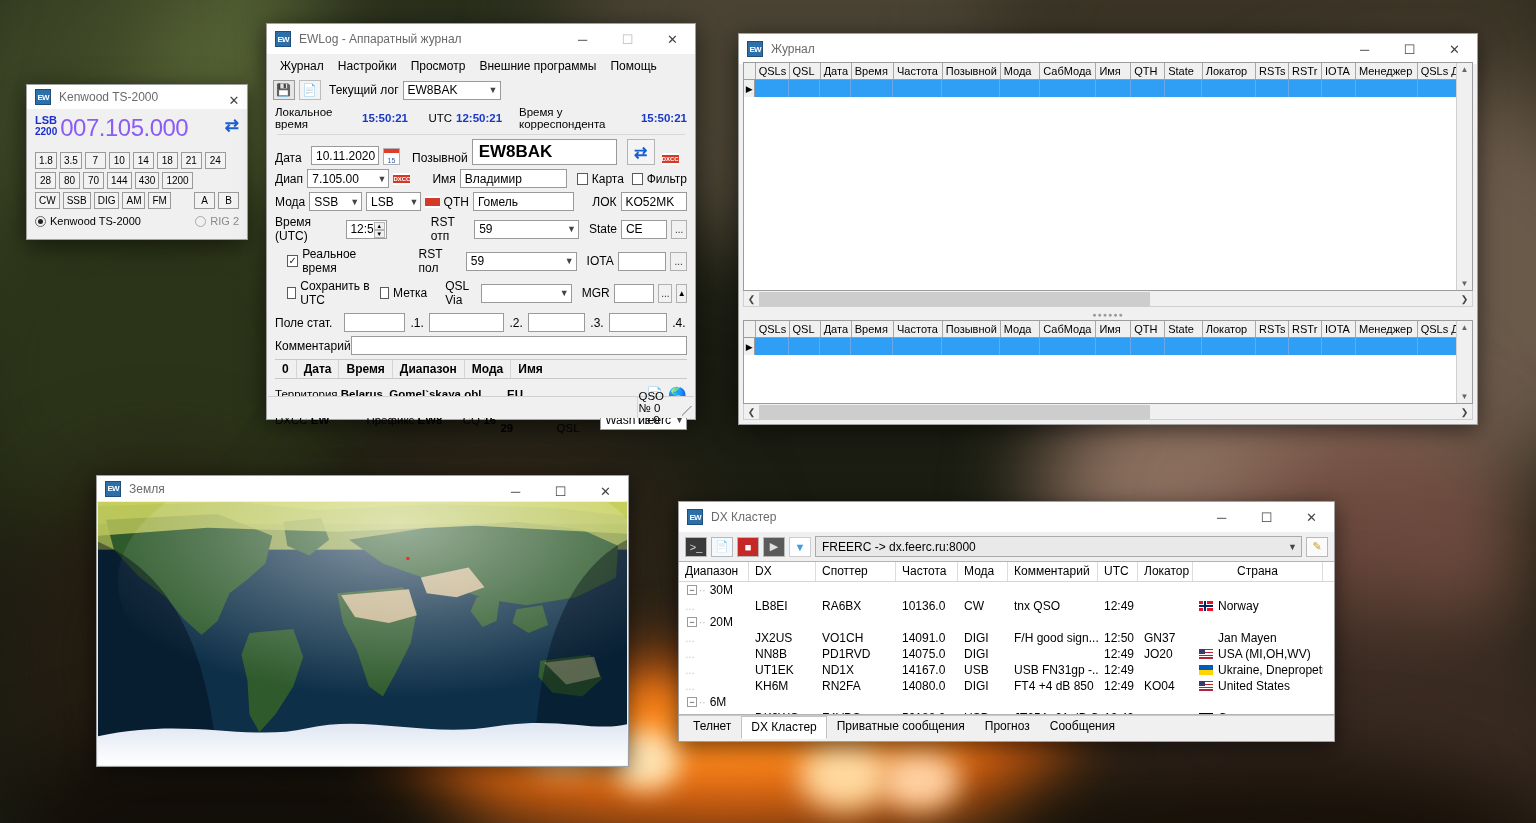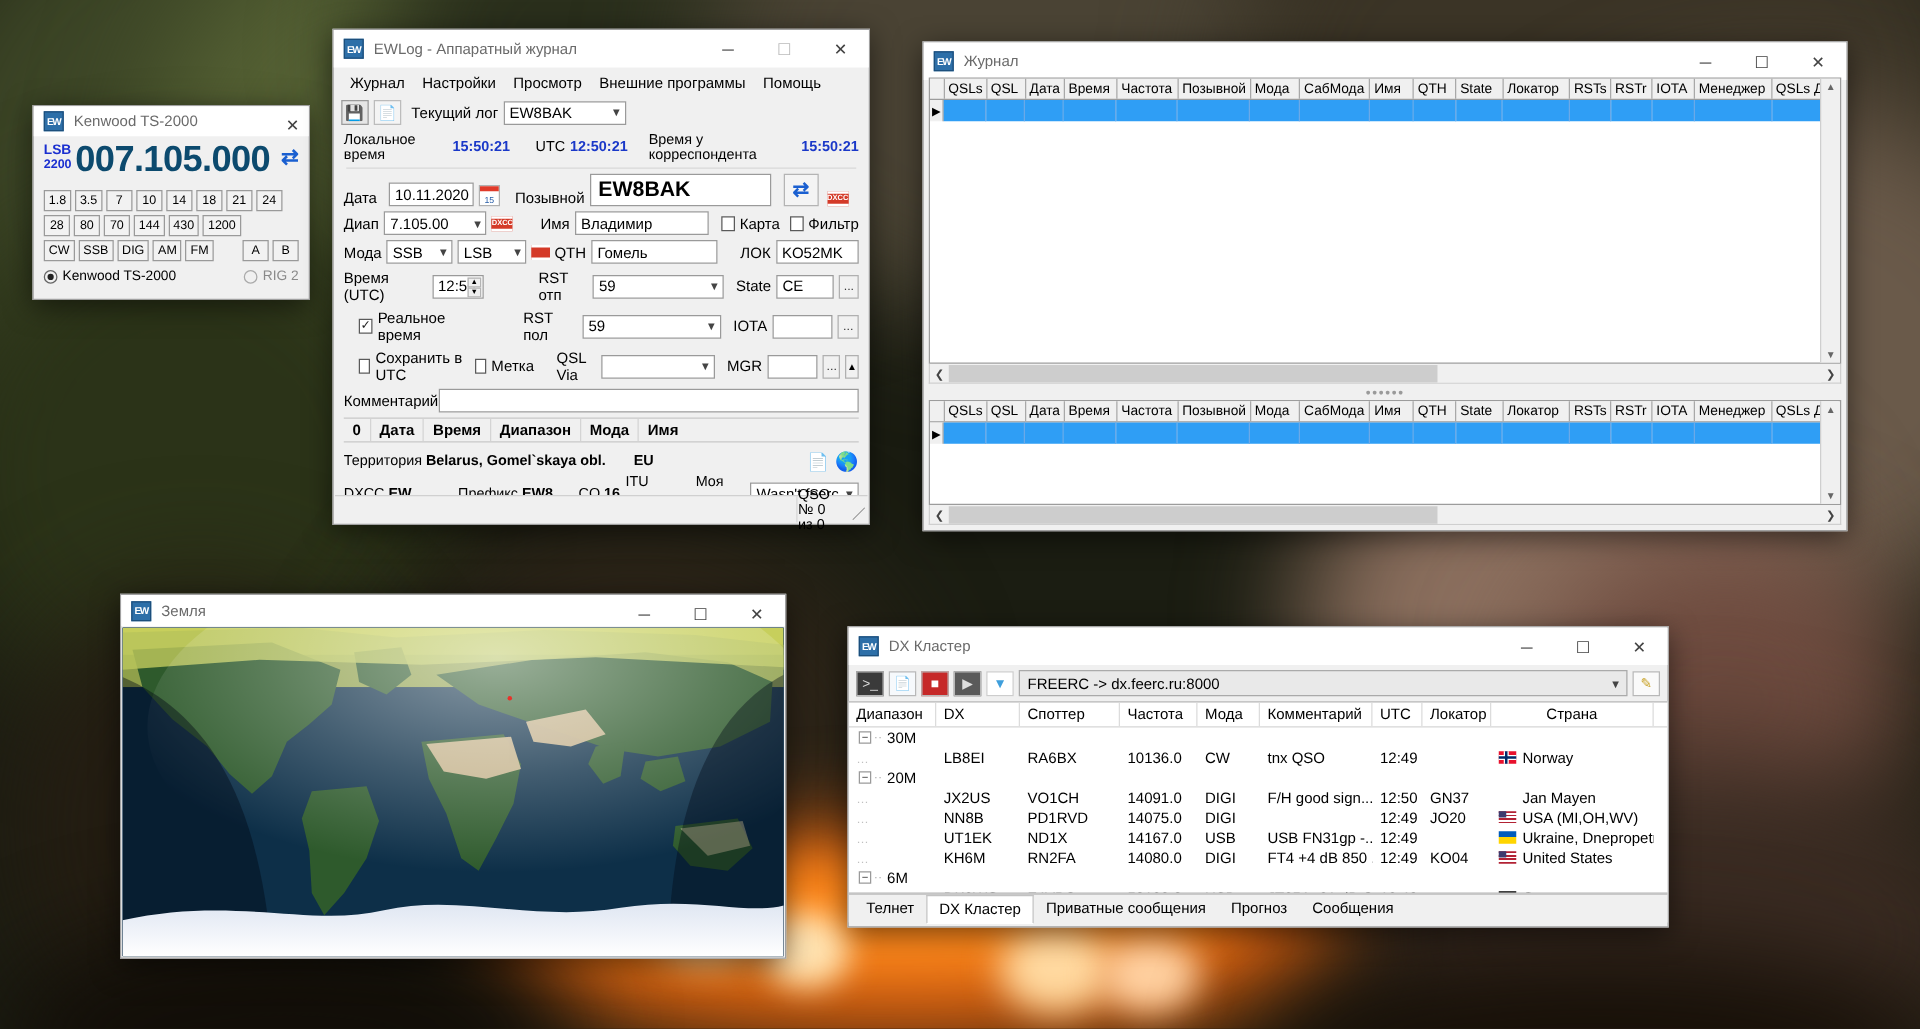--- a/index.html
+++ b/index.html
@@ -30,21 +30,21 @@
   .tb-btn.dim { color:#bbb; }
   .tb-btn.small { width:26px; }
 
   
   #kenwood { left:26px; top:84px; width:222px; height:156px; }
   #kenwood .titlebar { height:24px; }
   #kenwood .kbody { padding:4px 8px 6px 8px; }
   .freqrow { display:flex; align-items:flex-start; position:relative; height:36px;}
   .freq-mode { color:#1a2fd0; font-weight:bold; font-size:11px; line-height:11px; padding-top:2px;}
   .freq-mode div:last-child{ font-size:10px; }
-  .freq-num { color:#0c4a6e; font-weight:bold; font-size:29px; line-height:30px; margin-left:3px; letter-spacing:-0.5px;}
+  .freq-num { color:#8b5cf6; font-weight:normal; font-size:24px; line-height:30px; margin-left:3px; letter-spacing:-0.5px;}
   .sync-ico { position:absolute; right:0; top:2px; color:#1a5fd0; font-size:17px; font-weight:bold;}
   .bandrow { display:flex; gap:3px; margin-top:3px; }
   .bandbtn { border:1px solid #9a9a9a; background:#f2f2f2; min-width:21px;
              height:17px; font-size:10px; display:flex; align-items:center;
              justify-content:center; padding:0 3px; }
   .spacer-flex { flex:1; }
   .rigrow { display:flex; align-items:center; margin-top:6px; font-size:11px; }
   .radio { width:11px; height:11px; border:1px solid #666; border-radius:50%;
            display:inline-block; margin-right:4px; position:relative; }
   .radio.on:after { content:""; position:absolute; inset:2px; background:#222; border-radius:50%; }
@@ -374,20 +374,31 @@
       <div class="combo" style="width:120px;">
         <div class="cv"></div>
         <div class="car">▼</div>
       </div>
       <div class="lbl" style="margin-left:6px;">MGR</div>
       <div class="tinp" style="width:52px;"></div>
       <div class="dots">...</div>
       <div class="uptri">▲</div>
     </div>
 
+    <div class="frow" style="margin-top:6px;">
+      <div class="lbl" style="width:72px;">Поле стат.</div>
+      <div class="tinp" style="width:67px;"></div>
+      <div class="lbl" style="width:18px;text-align:center;">.1.</div>
+      <div class="tinp" style="width:82px;"></div>
+      <div class="lbl" style="width:18px;text-align:center;">.2.</div>
+      <div class="tinp" style="width:62px;"></div>
+      <div class="lbl" style="width:18px;text-align:center;">.3.</div>
+      <div class="tinp" style="width:63px;"></div>
+      <div class="lbl" style="width:18px;text-align:center;">.4.</div>
+    </div>
 
     <div class="frow">
       <div class="lbl" style="width:72px;">Комментарий</div>
       <div class="tinp" style="flex:1;"></div>
     </div>
   </div>
 
   <div class="gridhdr">
     <div>0</div>
     <div>Дата</div>

